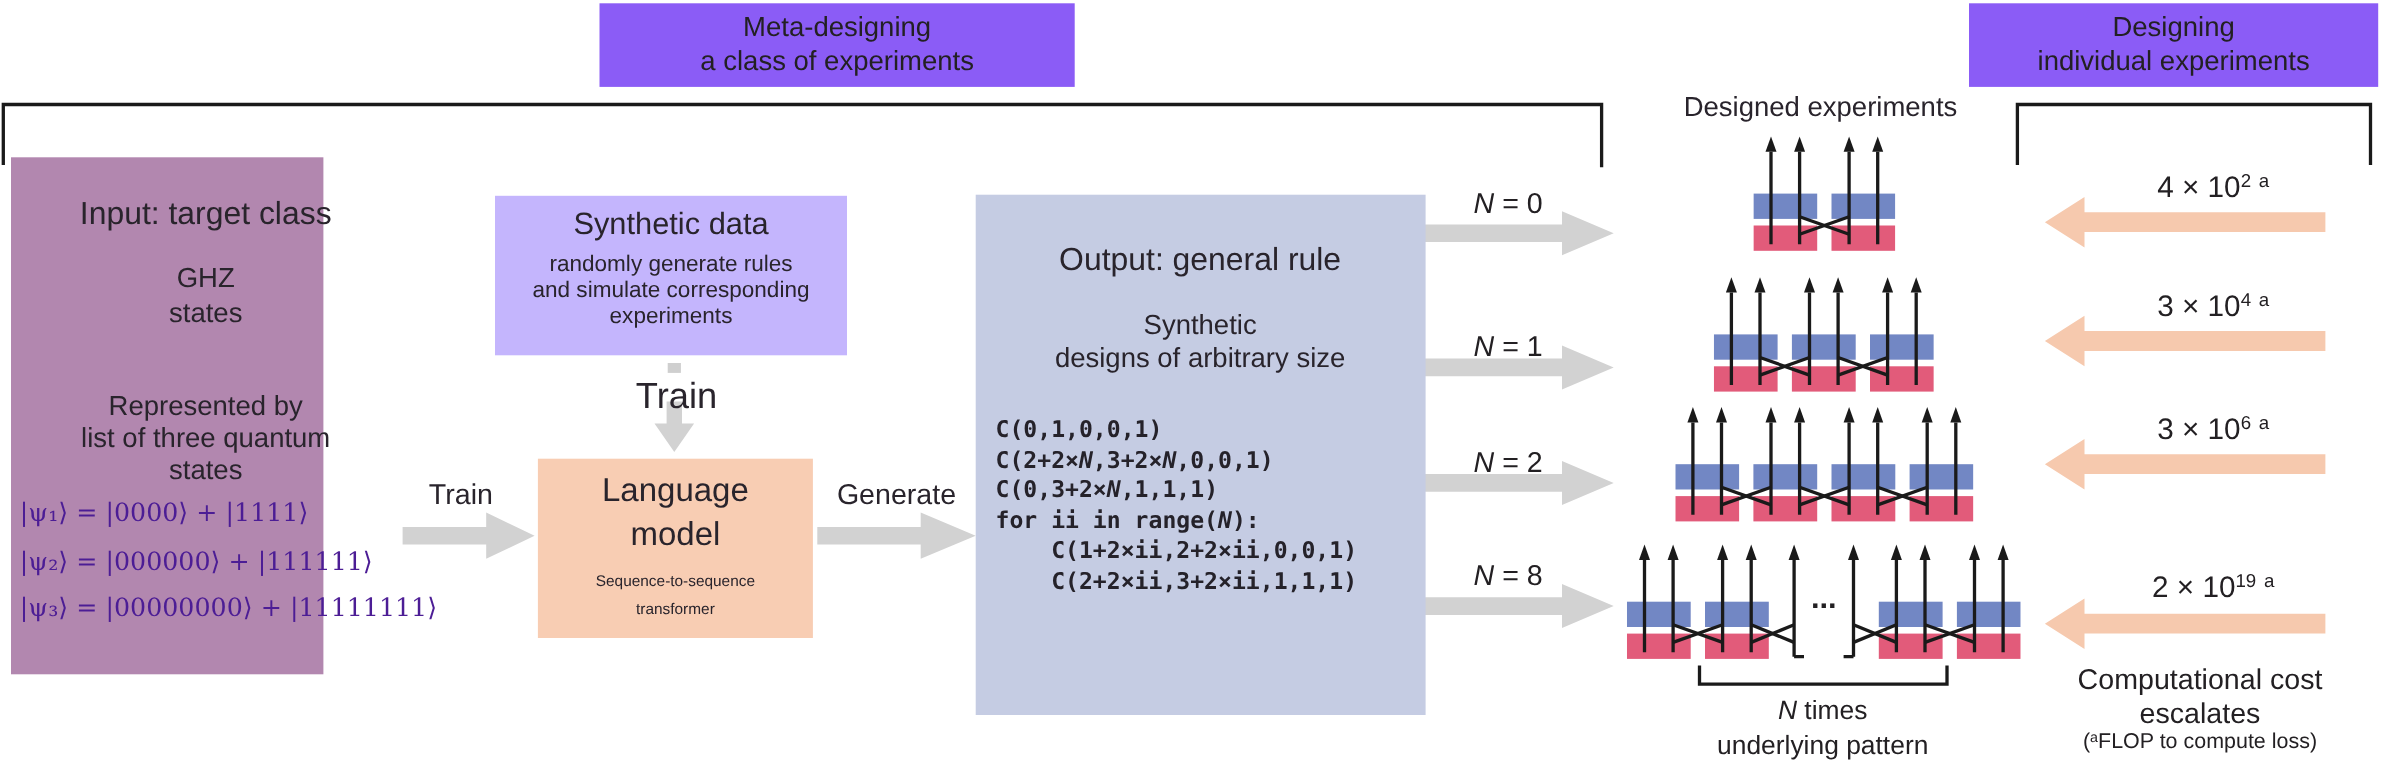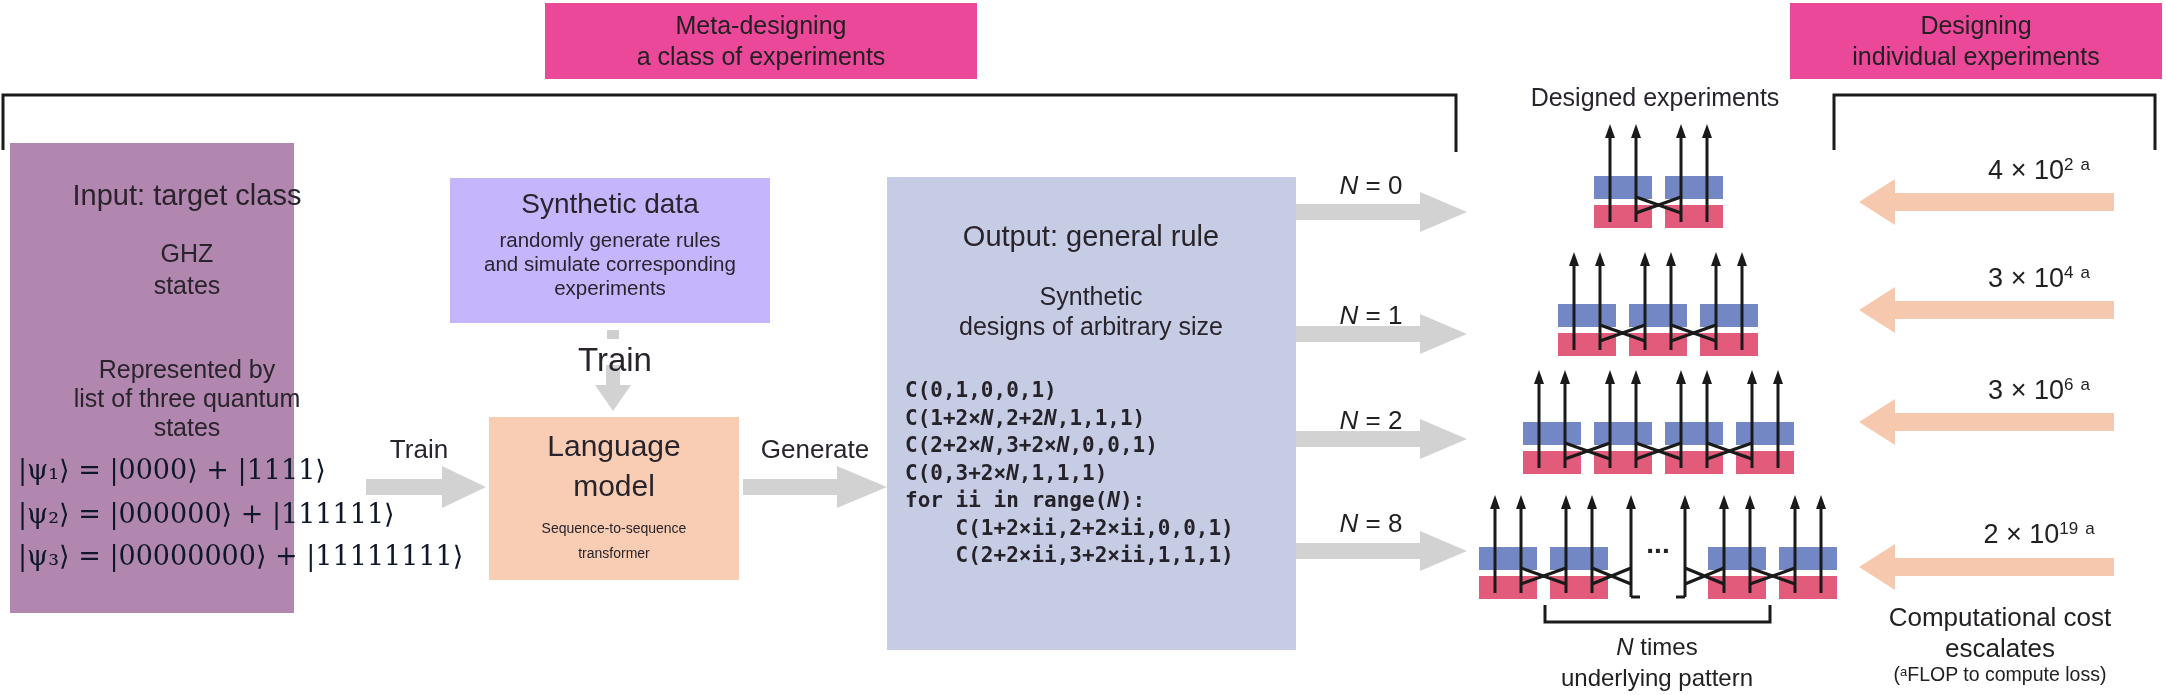--- a/index.html
+++ b/index.html
@@ -1,39 +1,39 @@
 <!DOCTYPE html>
 <html><head>
 <meta charset="utf-8">
 <style>
   html,body{margin:0;padding:0;background:#ffffff;}
   #fig{position:relative;width:2166px;height:695px;background:#ffffff;overflow:hidden;
        font-family:"Liberation Sans",sans-serif;color:#29242c;}
   .abs{position:absolute;}
   .ctr{transform:translateX(-50%);text-align:center;white-space:nowrap;}
   
-  .hdr{background:#ec4899;display:flex;flex-direction:column;justify-content:center;
+  .hdr{background:#8b5cf6;display:flex;flex-direction:column;justify-content:center;
        align-items:center;font-size:25px;line-height:31px;color:#232023;}
   
   .pbox{background:#b287af;}
   .gbox{background:#c4b5fd;}
   .obox{background:#f8cdb3;}
   .bbox{background:#c5cce3;margin-top:32px;}
   .boxtitle{font-size:29px;font-weight:400;}
   .t25{font-size:25px;line-height:29px;}
   .t20{font-size:20.5px;line-height:24px;}
-  .ket{font-family:"DejaVu Serif",serif;font-size:27px;color:#0f172a;white-space:nowrap;}
+  .ket{font-family:"DejaVu Serif",serif;font-size:23px;color:#4c1d95;white-space:nowrap;}
   .lmtitle{font-size:30px;line-height:40px;}
   .lmsub{font-size:14px;line-height:25px;}
   .code{font-family:"DejaVu Sans Mono",monospace;font-size:21px;line-height:27.5px;
         font-weight:bold;white-space:pre;color:#25222a;}
   .code i{font-style:italic;font-family:"DejaVu Sans Mono",monospace;}
   .n-label{font-size:26px;color:#232023;}
   .n-label i{font-style:italic;}
-  .cost-label{font-size:27px;color:#232023;margin-left:27px;}
+  .cost-label{font-size:27px;color:#232023;}
   .cost-label sup{font-size:17px;vertical-align:9px;}
   .cost-note{margin-left:7px;}
   .cap1{font-size:26px;line-height:31px;color:#232023;}
   .cap2{font-size:19.5px;color:#232023;}
   .cap2 sup{font-size:13px;vertical-align:5px;}
   .patlab{font-size:24px;color:#232023;}
   .patlab i{font-style:italic;}
   svg{display:block;}
 </style>
 </head>
@@ -104,21 +104,20 @@
     <div class="abs ctr lmsub" style="left:125px;top:99px">Sequence-to-sequence</div>
     <div class="abs ctr lmsub" style="left:125px;top:124px">transformer</div>
   </div>
 
   <div class="abs bbox" style="left:887px;top:145px;width:409px;height:473px">
     <div class="abs ctr boxtitle" style="left:204px;top:43px">Output: general rule</div>
     <div class="abs ctr t25" style="left:204px;top:105px">Synthetic</div>
     <div class="abs ctr t25" style="left:204px;top:135px">designs of arbitrary size</div>
     <div class="abs" style="left:18px;top:200px">
       <div class="code">C(0,1,0,0,1)</div>
-      <div class="code">C(1+2×<i>N</i>,2+2<i>N</i>,1,1,1)</div>
       <div class="code">C(2+2×<i>N</i>,3+2×<i>N</i>,0,0,1)</div>
       <div class="code">C(0,3+2×<i>N</i>,1,1,1)</div>
       <div class="code">for ii in range(<i>N</i>):</div>
       <div class="code">    C(1+2×ii,2+2×ii,0,0,1)</div>
       <div class="code">    C(2+2×ii,3+2×ii,1,1,1)</div>
     </div>
   </div>
 
   <div class="abs ctr" style="left:1655px;top:83px;font-size:25px">Designed experiments</div>
 

